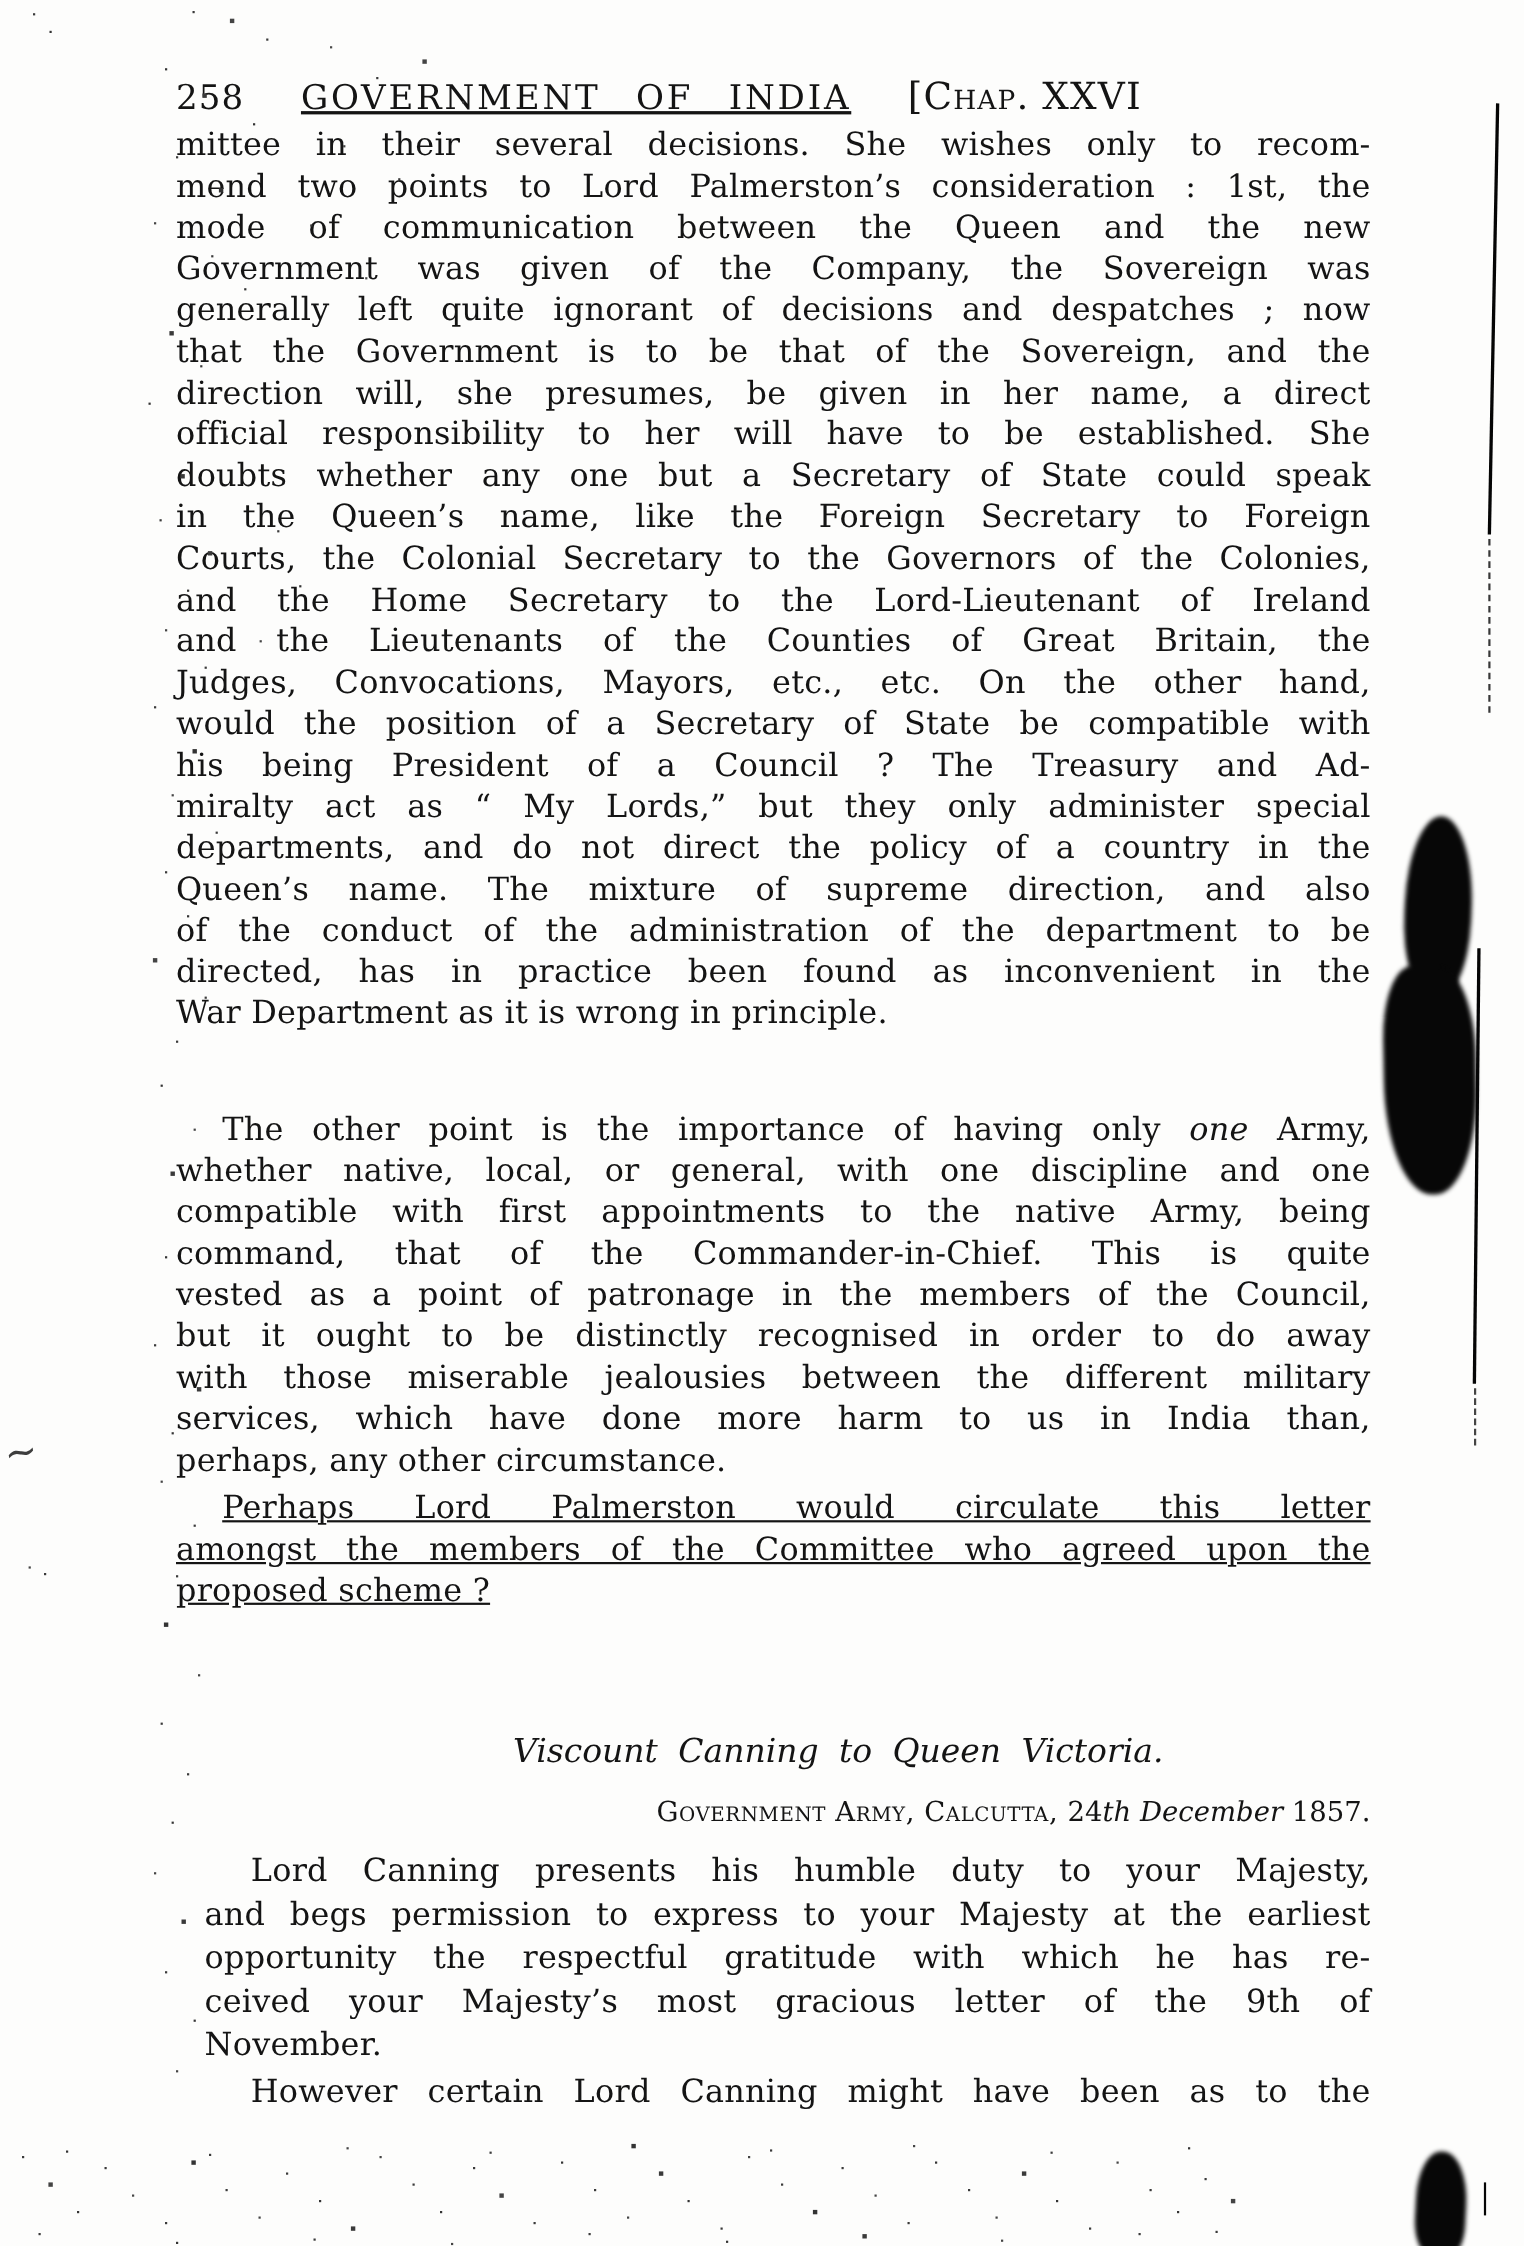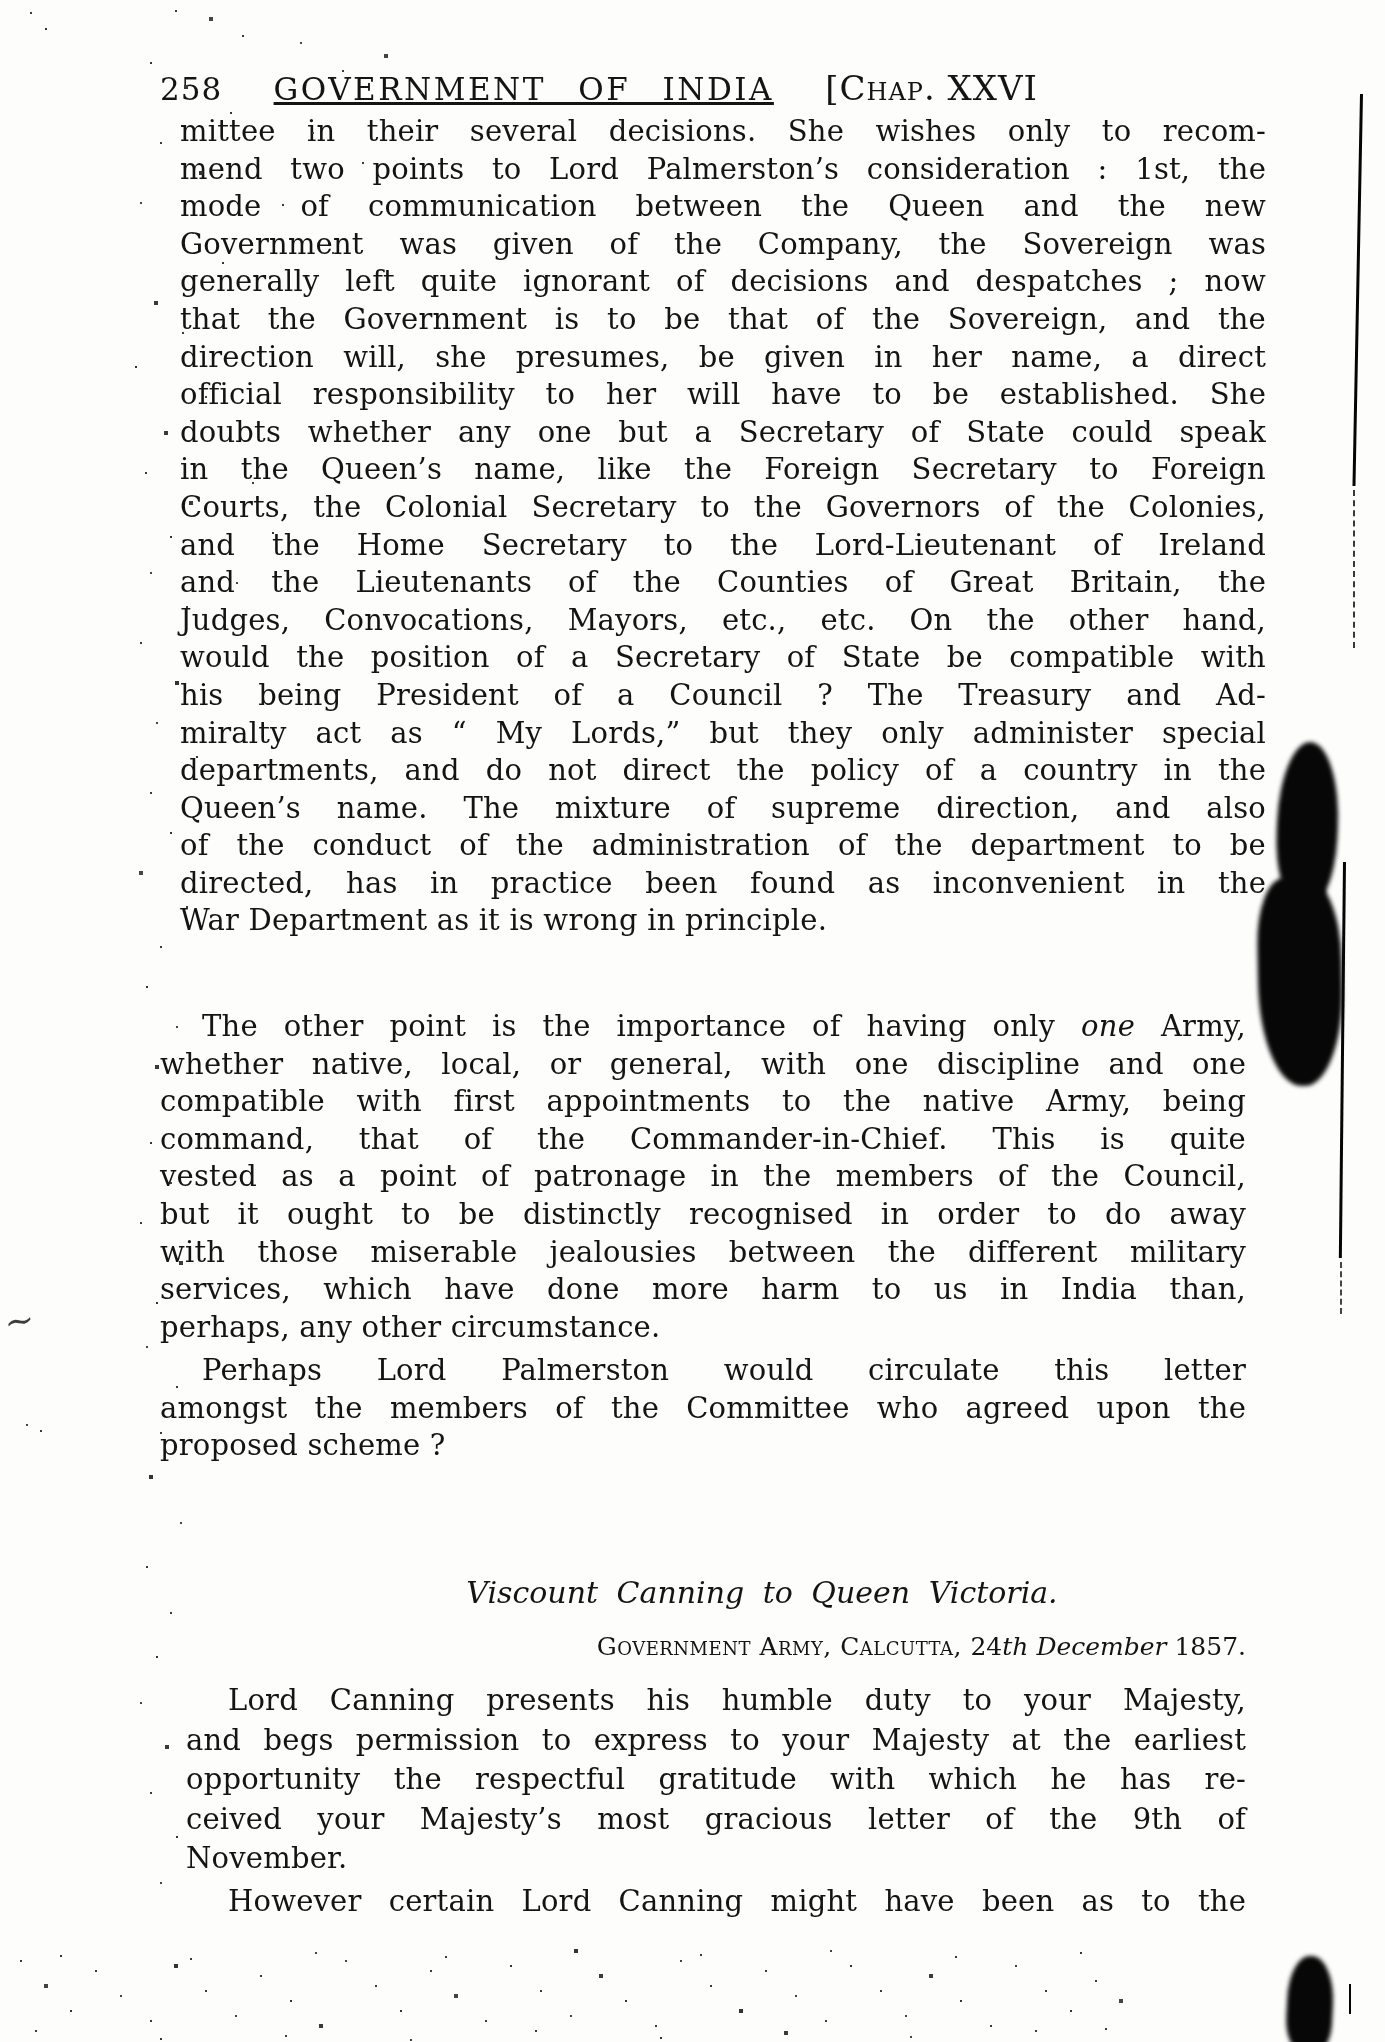--- a/index.html
+++ b/index.html
@@ -96,21 +96,21 @@
 <body>
 
 <div class="page">
 
   <div class="runhead">
     <span class="pagenum">258</span>
     <span class="runtitle">GOVERNMENT OF INDIA</span>
     <span class="chap sc">[Chap. XXVI</span>
   </div>
 
-  <div class="tblock" style="top:113px;margin-left:20px;">
+  <div class="tblock" style="top:113px;">
     <div class="line">mittee in their several decisions.  She wishes only to recom-</div>
     <div class="line">mend two points to Lord Palmerston’s consideration : 1st, the</div>
     <div class="line">mode of communication between the Queen and the new</div>
     <div class="line">Government was given of the Company, the Sovereign was</div>
     <div class="line">generally left quite ignorant of decisions and despatches ; now</div>
     <div class="line">that the Government is to be that of the Sovereign, and the</div>
     <div class="line">direction will, she presumes, be given in her name, a direct</div>
     <div class="line">official responsibility to her will have to be established.  She</div>
     <div class="line">doubts whether any one but a Secretary of State could speak</div>
     <div class="line">in the Queen’s name, like the Foreign Secretary to Foreign</div>
@@ -133,21 +133,21 @@
     <div class="line">whether native, local, or general, with one discipline and one</div>
     <div class="line">compatible with first appointments to the native Army, being</div>
     <div class="line">command, that of the Commander-in-Chief.  This is quite</div>
     <div class="line">vested as a point of patronage in the members of the Council,</div>
     <div class="line">but it ought to be distinctly recognised in order to do away</div>
     <div class="line">with those miserable jealousies between the different military</div>
     <div class="line">services, which have done more harm to us in India than,</div>
     <div class="line end">perhaps, any other circumstance.</div>
   </div>
 
-  <div class="tblock" style="top:1352px;">
+  <div class="tblock" style="top:1352px;text-decoration:underline;">
     <div class="line indent">Perhaps Lord Palmerston would circulate this letter</div>
     <div class="line">amongst the members of the Committee who agreed upon the</div>
     <div class="line end">proposed scheme ?</div>
   </div>
 
   <div class="heading">Viscount Canning to Queen Victoria.</div>
 
   <div class="dateline">
     <span class="sc">Government Army, Calcutta, </span><span>24</span><em>th December</em><span> 1857.</span>
   </div>

